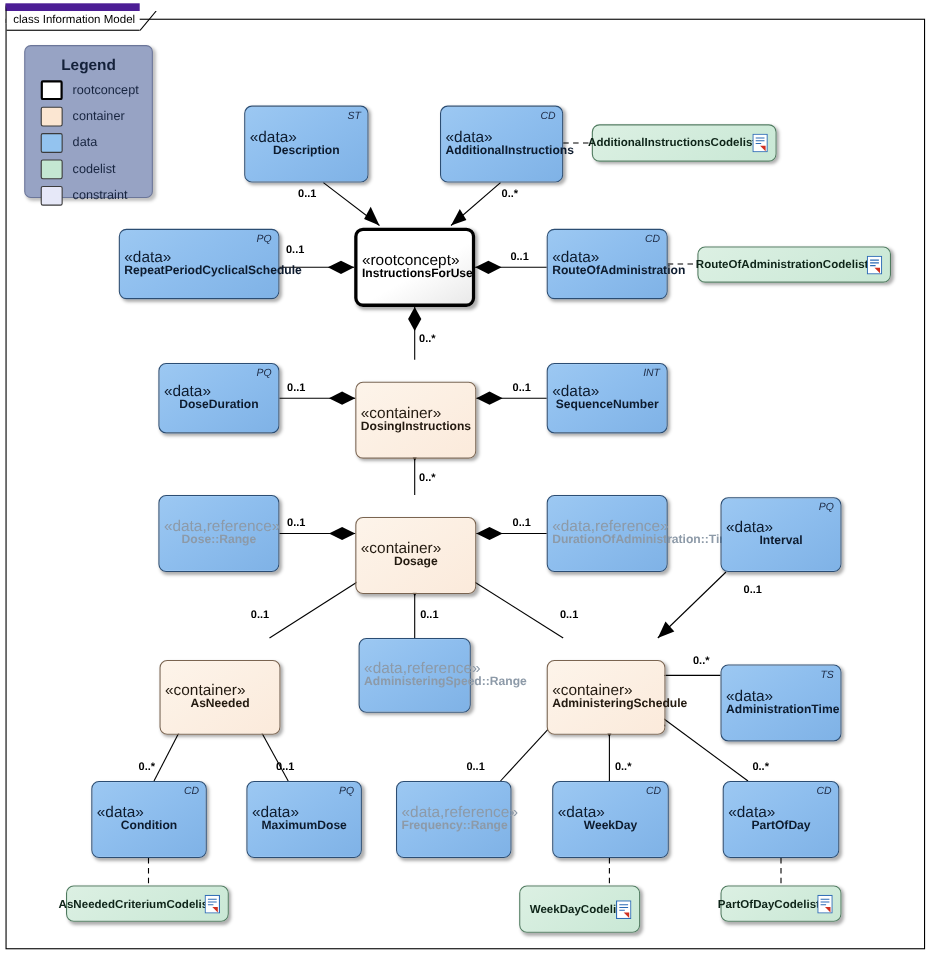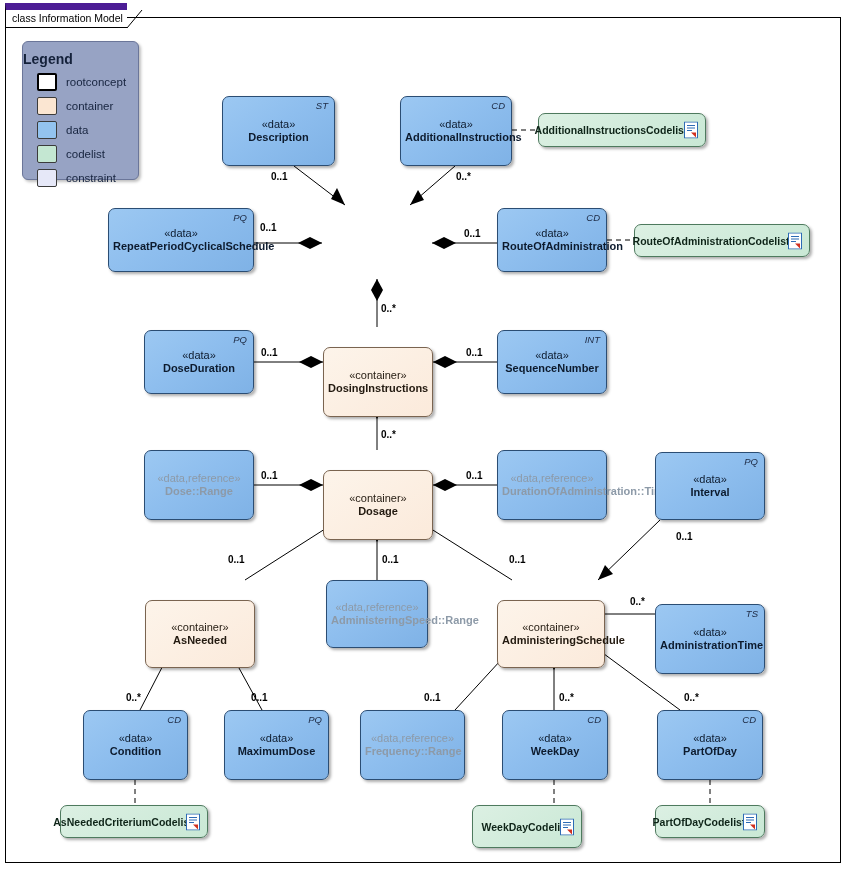--- a/index.html
+++ b/index.html
@@ -11,34 +11,34 @@
   .frame-tab{position:absolute;left:5px;top:3px;height:18px;box-sizing:border-box;
              border-left:1px solid #000;border-top:7px solid #4c1d95;background:#fff;}
   .frame-tab .tab-body{position:relative;height:18px;padding:2px 4px 0 6px;font-size:10.5px;color:#000;white-space:nowrap;
              border-bottom:1px solid #000;box-sizing:border-box;}
   .frame-tab .tab-slant{position:absolute;left:100%;top:0;width:16px;height:18px;overflow:hidden;}
   .frame-tab .tab-slant svg{display:block;}
 
   
   .legend{position:absolute;border:1px solid #6b7699;border-radius:6px;background:#97a3c4;
           box-shadow:2px 2px 3px rgba(0,0,0,.25);}
-  .legend-title{font-weight:bold;font-size:14px;color:#14213a;margin-top:9px;}
+  .legend-title{text-align:center;font-weight:bold;font-size:14px;color:#14213a;margin-top:9px;}
   .legend-row{display:flex;align-items:center;margin:6px 0 0 14px;}
   .legend-swatch{width:20px;height:18px;border:1px solid #3b3b3b;border-radius:2px;box-sizing:border-box;}
   .legend-swatch.rootconcept{background:#ffffff;border:2px solid #000;}
   .legend-swatch.container{background:#fbe6d2;}
   .legend-swatch.data{background:#93c3ef;}
   .legend-swatch.codelist{background:#c4e7d2;}
   .legend-swatch.constraint{background:#e6e8f8;}
   .legend-label{font-size:11.5px;color:#17243f;margin-left:9px;}
 
   
   .node{position:absolute;box-sizing:border-box;border-radius:7px;
         box-shadow:2px 2px 3px rgba(0,0,0,.32);}
-  .node .stereo{font-size:11px;text-align:center;line-height:13px;}
+  .node .stereo{font-size:14px;line-height:13px;}
   .node .nm{font-size:11px;font-weight:bold;text-align:center;line-height:13px;}
   .node .corner{position:absolute;top:3px;right:6px;font-size:9.5px;font-style:italic;color:#1d2a44;}
   .node .txtwrap{position:absolute;left:0;right:0;top:50%;transform:translateY(-50%);padding:0 4px;box-sizing:border-box;}
 
   .node.data{background:linear-gradient(145deg,#9cc8f2 0%,#8ebeee 45%,#7fb2e6 100%);border:1px solid #2b4d73;}
   .node.data .stereo,.node.data .nm{color:#0d1b2e;}
   .node.container{background:linear-gradient(145deg,#fdf4ea 0%,#fbeadb 100%);border:1px solid #7a6450;margin-top:20px;}
   .node.container .stereo,.node.container .nm{color:#231a10;}
   .node.rootconcept{background:linear-gradient(150deg,#ffffff 0%,#ffffff 55%,#e9e9e9 100%);border:3px solid #000;border-radius:8px;}
   .node.rootconcept .stereo,.node.rootconcept .nm{color:#000;}
@@ -198,20 +198,26 @@
   </div>
 
   <div class="node data" style="left:108px;top:208px;width:146px;height:64px;">
     <span class="corner">PQ</span>
     <div class="txtwrap">
       <div class="stereo">«data»</div>
       <div class="nm">RepeatPeriodCyclicalSchedule</div>
     </div>
   </div>
 
+  <div class="node rootconcept" style="left:322px;top:207px;width:110px;height:72px;">
+    <div class="txtwrap">
+      <div class="stereo">«rootconcept»</div>
+      <div class="nm">InstructionsForUse</div>
+    </div>
+  </div>
 
   <div class="node data" style="left:497px;top:208px;width:110px;height:64px;">
     <span class="corner">CD</span>
     <div class="txtwrap">
       <div class="stereo">«data»</div>
       <div class="nm">RouteOfAdministration</div>
     </div>
   </div>
 
   <div class="node codelist" style="left:634px;top:224px;width:176px;height:33px;">

